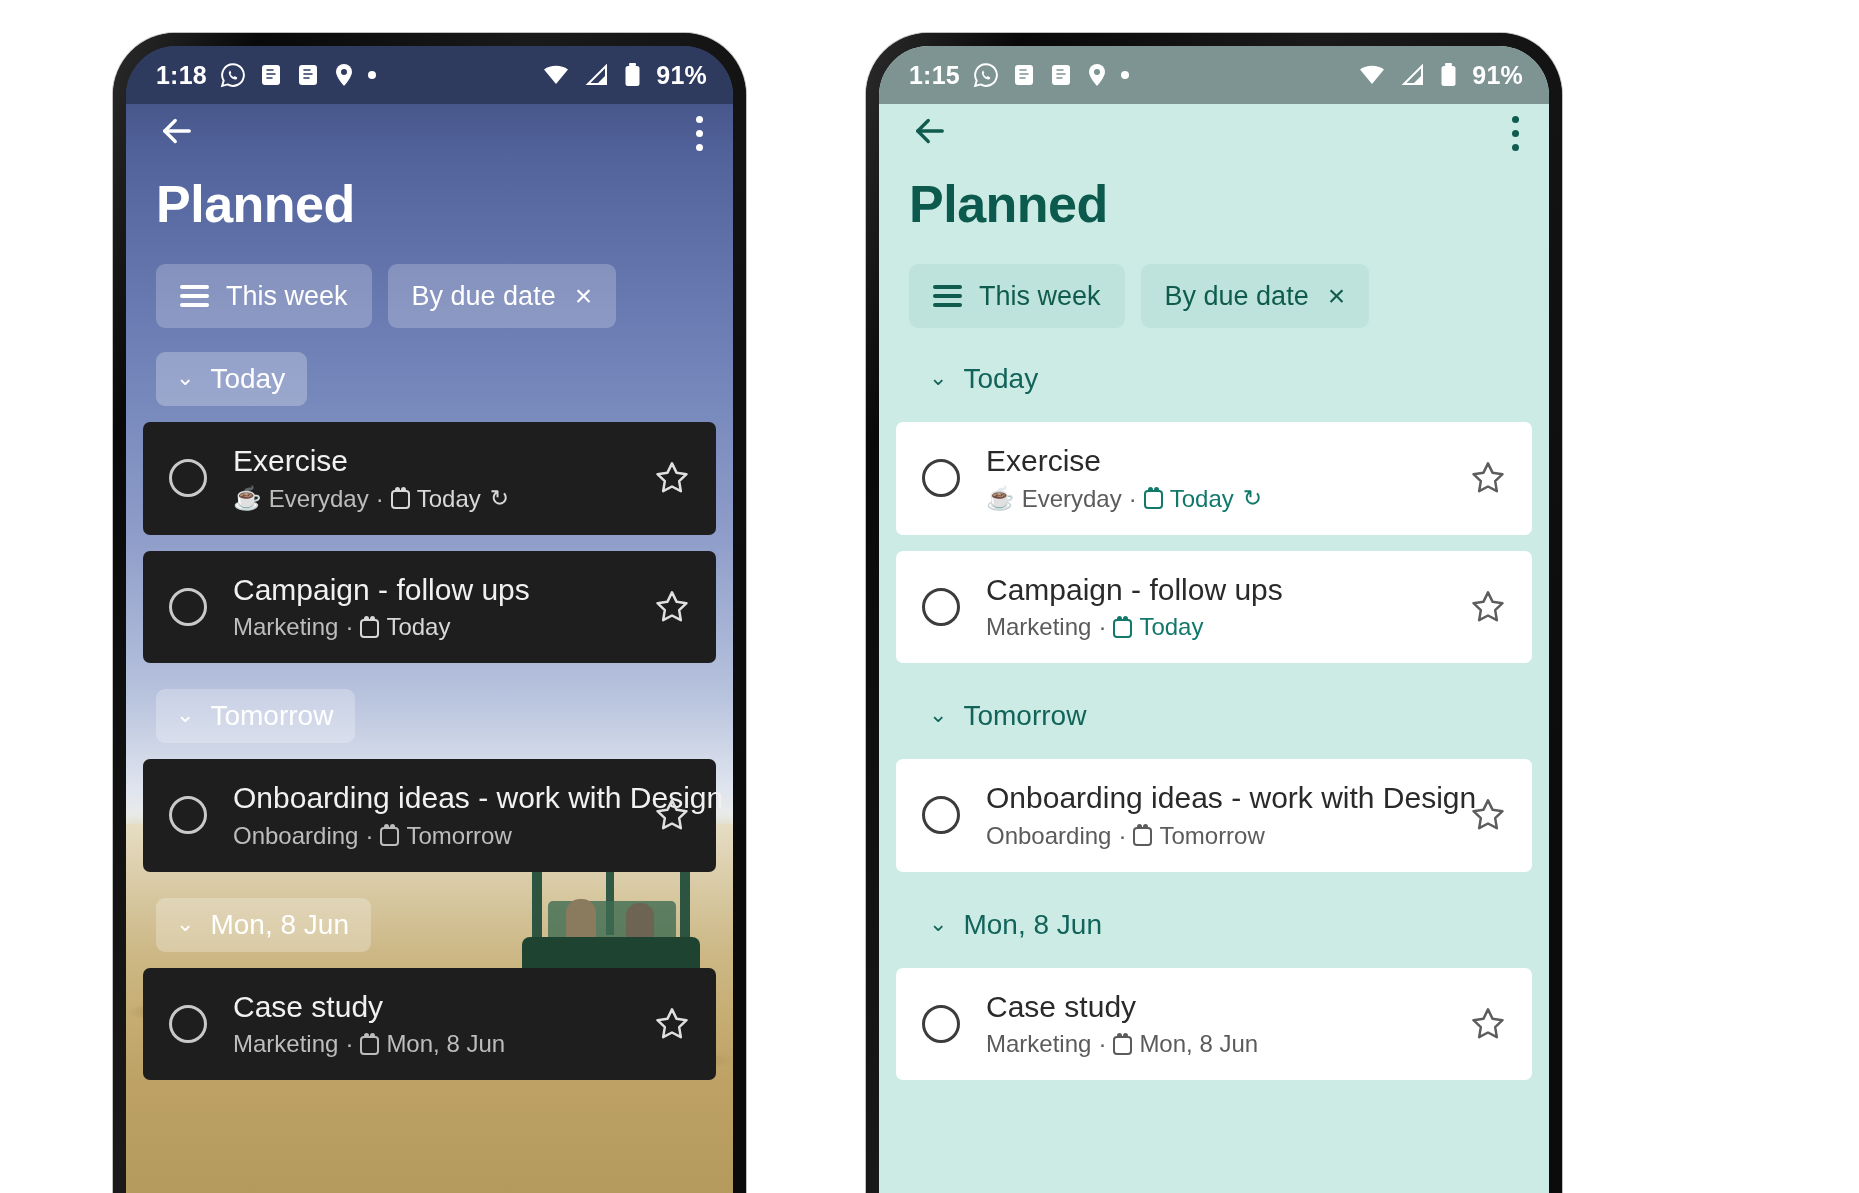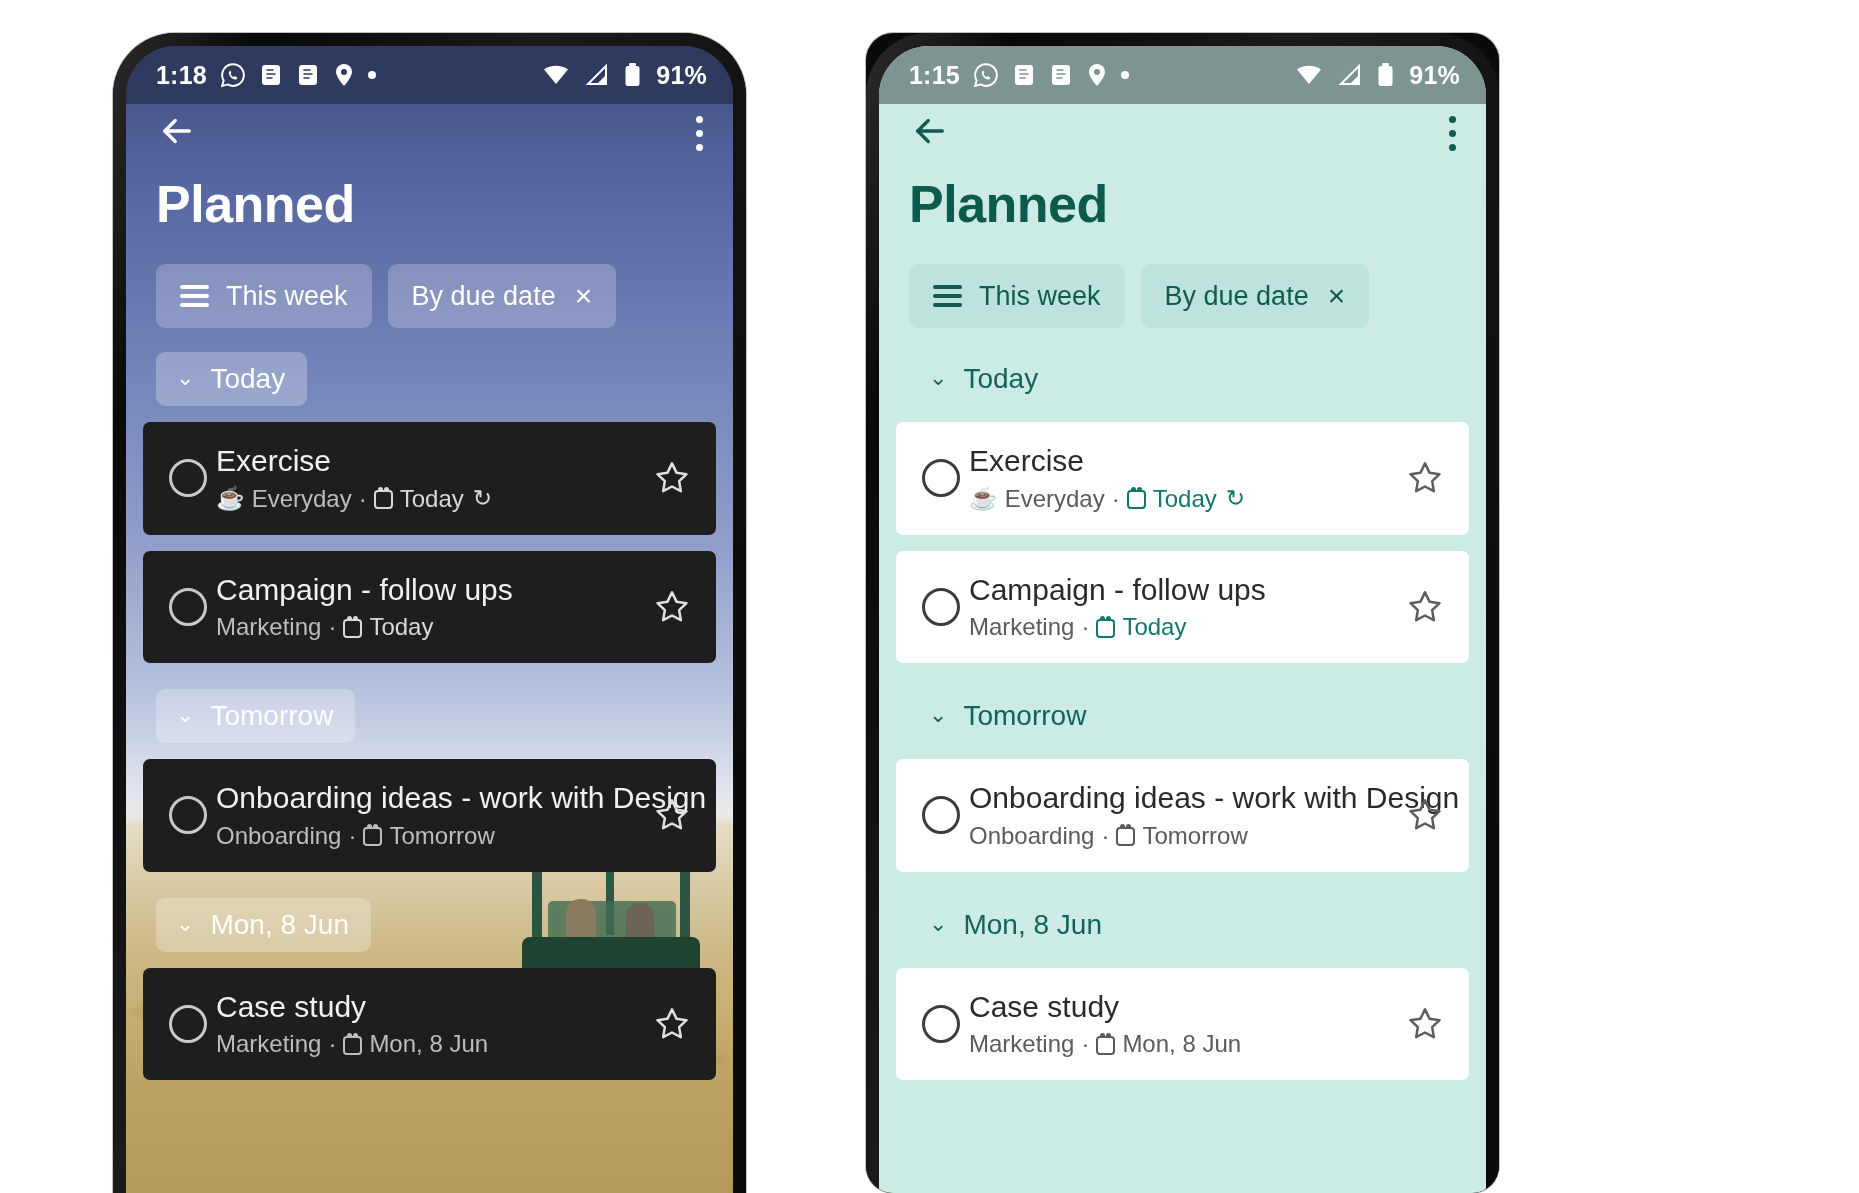--- a/index.html
+++ b/index.html
@@ -88,21 +88,21 @@
     border-radius: 9px;
     font-size: 28px;
   }
   .chev { font-size: 22px; line-height: 1; transform: translateY(-1px); }
 
   .row {
     display: flex; align-items: center;
     margin: 16px 17px 0 17px;
     border-radius: 7px;
     padding: 22px 24px 22px 26px;
-    gap: 9px;
+    gap: 26px;
   }
   .row:first-of-type { margin-top: 18px; }
   .circle {
     flex: none;
     width: 38px; height: 38px;
     border-radius: 50%;
     border: 3px solid currentColor;
   }
   .row-body { flex: 1 1 auto; min-width: 0; }
   .row-title { font-size: 30px; line-height: 1.12; white-space: nowrap; }
@@ -172,21 +172,21 @@
   #phoneLeft .page-title { color: #ffffff; }
   #phoneLeft .chip { background: rgba(255,255,255,.22); color: #ffffff; }
   #phoneLeft .group-head { background: rgba(255,255,255,.26); color: #ffffff; }
   #phoneLeft .row { background: #1e1e1e; color: #ffffff; }
   #phoneLeft .row-title { color: #f1f1f1; }
   #phoneLeft .row-sub { color: #bdbdbd; }
   #phoneLeft .row .circle { color: #c9c9c9; }
   #phoneLeft .star { color: #e0e0e0; }
 
   
-  #phoneRight { left: 866px; top: 33px; width: 633px; height: 1160px; border-radius: 27px; }
+  #phoneRight { left: 866px; top: 33px; width: 696px; height: 1160px; }
   #phoneRight .screen { background: #ccebe5; }
   #phoneRight .statusbar { color: #ffffff; background: #7d9492; }
   #phoneRight .appbar { color: #0f5c4f; }
   #phoneRight .page-title { color: #0c5a4d; }
   #phoneRight .chip { background: #bee3dc; color: #0f5c4f; }
   #phoneRight .group-head { background: transparent; color: #12645a; }
   #phoneRight .row { background: #ffffff; color: #333; }
   #phoneRight .row-title { color: #2a2a2a; }
   #phoneRight .row-sub { color: #5b5b5b; }
   #phoneRight .row .circle { color: #3c3c3c; }

